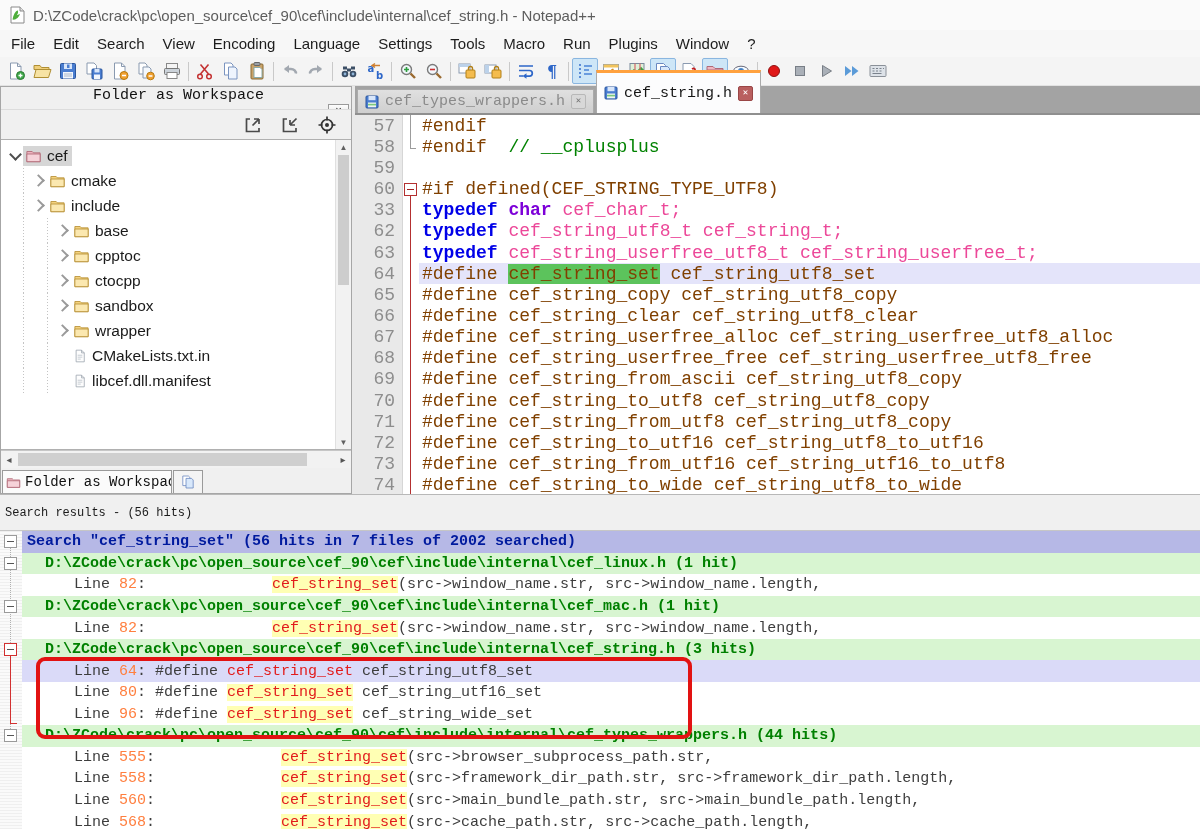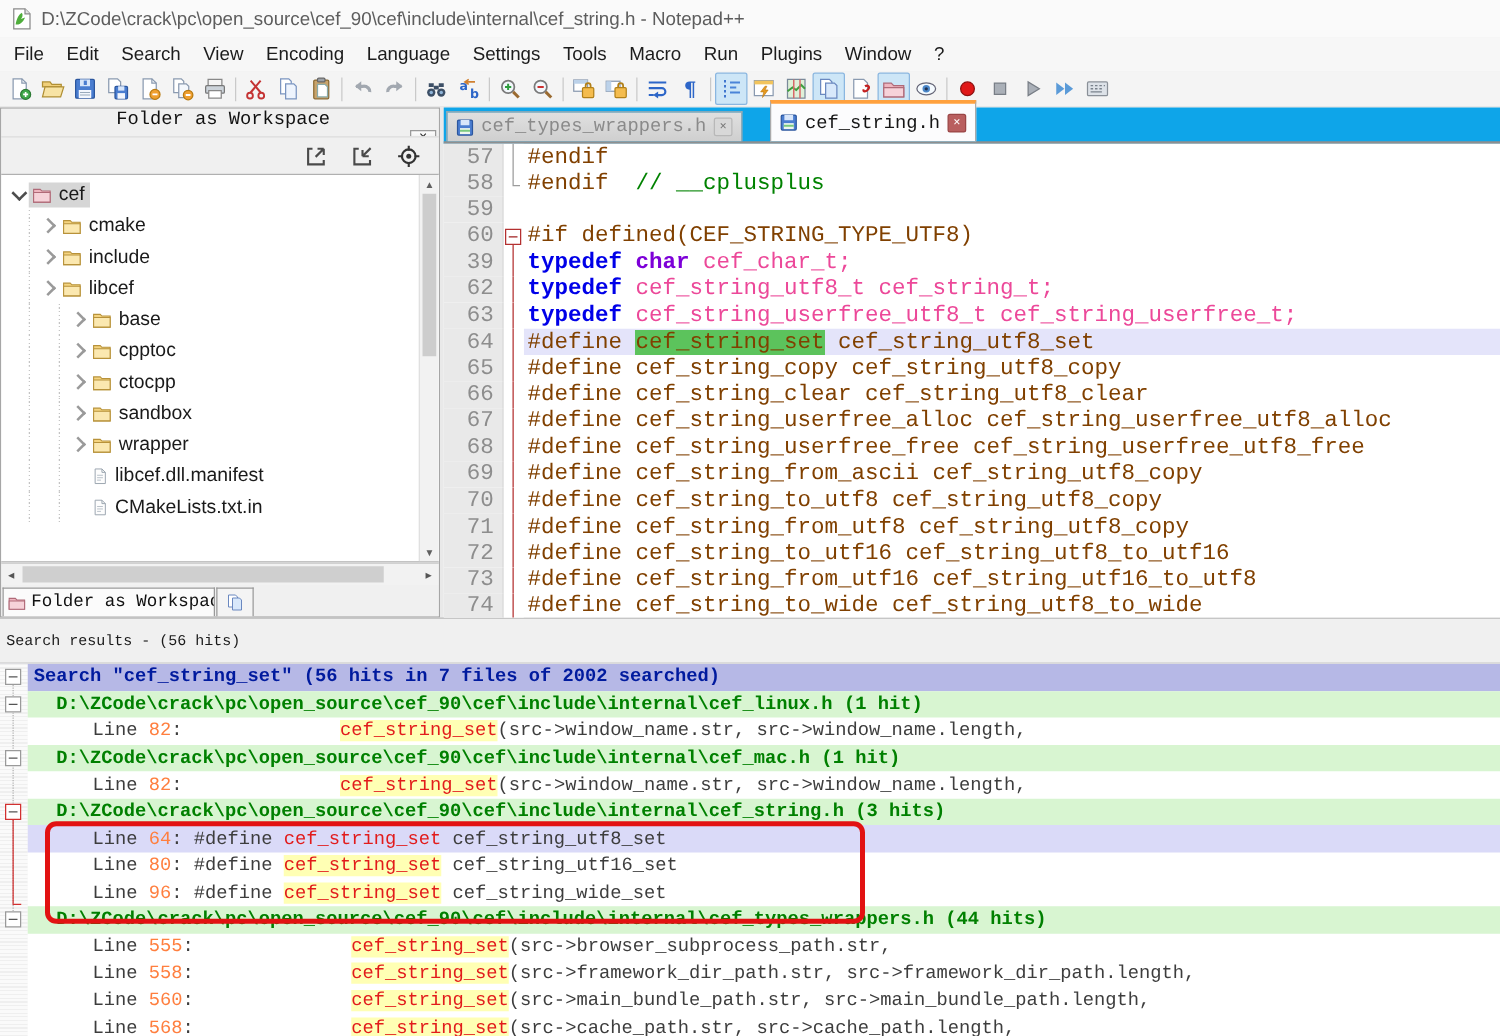--- a/index.html
+++ b/index.html
@@ -35,23 +35,23 @@
   .vthumb{position:absolute;left:2px;right:2px;top:15px;height:130px;background:#cdcdcd;}
   .varrow{position:absolute;left:0;right:0;height:14px;display:flex;align-items:center;justify-content:center;font-size:8px;color:#606060;}
   .hscroll{height:17px;background:#f2f2f2;border-top:1px solid #c6c6c6;position:relative;}
   .harrow{position:absolute;top:0;bottom:0;width:16px;display:flex;align-items:center;justify-content:center;font-size:10px;color:#555;}
   .hthumb{position:absolute;left:17px;right:44px;top:2px;bottom:2px;background:#cfcfcf;}
   .panel-tabs{height:25px;display:flex;align-items:flex-end;background:#f0f0f0;padding-left:1px;gap:1px;}
   .ptab{display:flex;align-items:center;gap:4px;height:23px;padding:0 3px;background:#fbfbfb;border:1px solid #9a9a9a;border-bottom:none;font-family:"Liberation Mono","DejaVu Sans Mono",monospace;font-size:14px;color:#111;max-width:170px;overflow:hidden;white-space:nowrap;box-sizing:border-box;}
   .ptab.icon-only{width:30px;justify-content:center;background:#f4f4f4;}
   
   .editor{flex:1;display:flex;flex-direction:column;min-width:0;}
-  .tabbar{height:27px;display:flex;align-items:flex-end;background:#0ea5e9;border-bottom:2px solid #8f8f8f;padding-left:2px;}
+  .tabbar{height:27px;display:flex;align-items:flex-end;background:#a3a3a3;border-bottom:2px solid #8f8f8f;padding-left:2px;}
   .tab{display:flex;align-items:center;gap:6px;height:24px;padding:0 7px;font-family:"Liberation Mono","DejaVu Sans Mono",monospace;font-size:15px;background:linear-gradient(#e0e0e0,#cfcfcf);color:#8a8a8a;border:1px solid #aaa;border-bottom:none;margin-right:2px;box-sizing:border-box;white-space:nowrap;}
-  .tab.active{background:#fcfcfd;color:#151515;height:33px;border-top:3px solid #ffa13e;margin-left:20px;}
+  .tab.active{background:#fcfcfd;color:#151515;height:43px;border-top:3px solid #ffa13e;}
   .tclose{width:13px;height:13px;display:flex;align-items:center;justify-content:center;font-size:9px;border-radius:2px;color:#777;border:1px solid #b8b8b8;background:#d8d8d8;line-height:1;}
   .tab.active .tclose{background:#b95f5f;color:#fff;border-color:#9a4646;}
   .code{flex:1;background:#fff;overflow:hidden;font-family:"Liberation Mono","DejaVu Sans Mono",monospace;font-size:18px;}
   .cl{display:flex;height:21.16px;}
   .gut{width:40px;flex:0 0 40px;background:#e9e9e9;color:#8d8d8d;border-right:1px solid #d6d6d6;display:flex;align-items:center;justify-content:flex-end;padding-right:7px;}
   .fm{width:16px;flex:0 0 16px;position:relative;background:#fff;}
   .ct{flex:1;white-space:pre;display:flex;align-items:center;padding-left:3px;}
   .cl.current .ct{background:#e4e4fa;}
   .s-pre{color:#804000;}
   .s-com{color:#008200;}
@@ -469,34 +469,20 @@
               <span class="lblwrap">
                 <span>
                   <svg width="17" height="15" viewBox="0 0 18 17">
                     <path d="M1.5 4h6L9 5.5h7.5v10H1.5z" fill="#f5d480" stroke="#b8923a"></path>
                     <path d="M1.5 6.8h15v8.7H1.5z" fill="#fbe8b0" stroke="#b8923a"></path>
                   </svg>
                 </span>
                 <span>include</span>
               </span>
             </div>
-            <div class="ti d1" style="padding-left: 30px;">
-              <span class="chevbox">
-                <span class="chev col"></span>
-              </span>
-              <span class="lblwrap">
-                <span>
-                  <svg width="17" height="15" viewBox="0 0 18 17">
-                    <path d="M1.5 4h6L9 5.5h7.5v10H1.5z" fill="#f5d480" stroke="#b8923a"></path>
-                    <path d="M1.5 6.8h15v8.7H1.5z" fill="#fbe8b0" stroke="#b8923a"></path>
-                  </svg>
-                </span>
-                <span>libcef</span>
-              </span>
-            </div>
             <div class="ti d2" style="padding-left: 54px;">
               <span class="chevbox">
                 <span class="chev col"></span>
               </span>
               <span class="lblwrap">
                 <span>
                   <svg width="17" height="15" viewBox="0 0 18 17">
                     <path d="M1.5 4h6L9 5.5h7.5v10H1.5z" fill="#f5d480" stroke="#b8923a"></path>
                     <path d="M1.5 6.8h15v8.7H1.5z" fill="#fbe8b0" stroke="#b8923a"></path>
                   </svg>
@@ -563,34 +549,34 @@
             <div class="ti d2" style="padding-left: 54px;">
               <span class="chevbox"></span>
               <span class="lblwrap">
                 <span>
                   <svg width="14" height="16" viewBox="0 0 18 18">
                     <path d="M4 1.5h7l3.5 3.5v11.5H4z" fill="#fdfdfd" stroke="#9aa4ae"></path>
                     <path d="M11 1.5V5h3.5" fill="none" stroke="#9aa4ae"></path>
                     <path d="M6 8h6M6 10.5h6M6 13h4" stroke="#b8c0c8" stroke-width="1"></path>
                   </svg>
                 </span>
-                <span>libcef.dll.manifest</span>
+                <span>CMakeLists.txt.in</span>
               </span>
             </div>
             <div class="ti d2" style="padding-left: 54px;">
               <span class="chevbox"></span>
               <span class="lblwrap">
                 <span>
                   <svg width="14" height="16" viewBox="0 0 18 18">
                     <path d="M4 1.5h7l3.5 3.5v11.5H4z" fill="#fdfdfd" stroke="#9aa4ae"></path>
                     <path d="M11 1.5V5h3.5" fill="none" stroke="#9aa4ae"></path>
                     <path d="M6 8h6M6 10.5h6M6 13h4" stroke="#b8c0c8" stroke-width="1"></path>
                   </svg>
                 </span>
-                <span>CMakeLists.txt.in</span>
+                <span>libcef.dll.manifest</span>
               </span>
             </div>
           </div>
         <div class="vscroll">
           <div class="varrow" style="top:0">▲</div>
           <div class="vthumb"></div>
           <div class="varrow" style="bottom:0">▼</div>
         </div>
       </div>
       <div class="hscroll">
@@ -661,21 +647,21 @@
             <span class="gut">59</span>
             <span class="fm "></span>
             <span class="ct"></span>
           </div>
           <div class="cl">
             <span class="gut">60</span>
             <span class="fm fm-rb"></span>
             <span class="ct"><span class="s-pre">#if defined(CEF_STRING_TYPE_UTF8)</span></span>
           </div>
           <div class="cl">
-            <span class="gut">39</span>
+            <span class="gut">33</span>
             <span class="fm fm-rl"></span>
             <span class="ct"><span class="s-kw">typedef</span><span class="s-pln"> </span><span class="s-typ">char</span><span class="s-pln"> cef_char_t;</span></span>
           </div>
           <div class="cl">
             <span class="gut">62</span>
             <span class="fm fm-rl"></span>
             <span class="ct"><span class="s-kw">typedef</span><span class="s-pln"> cef_string_utf8_t cef_string_t;</span></span>
           </div>
           <div class="cl">
             <span class="gut">63</span>

